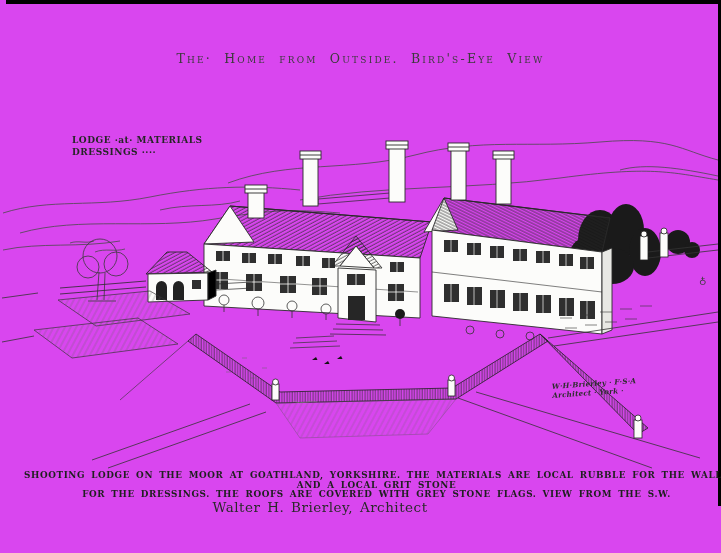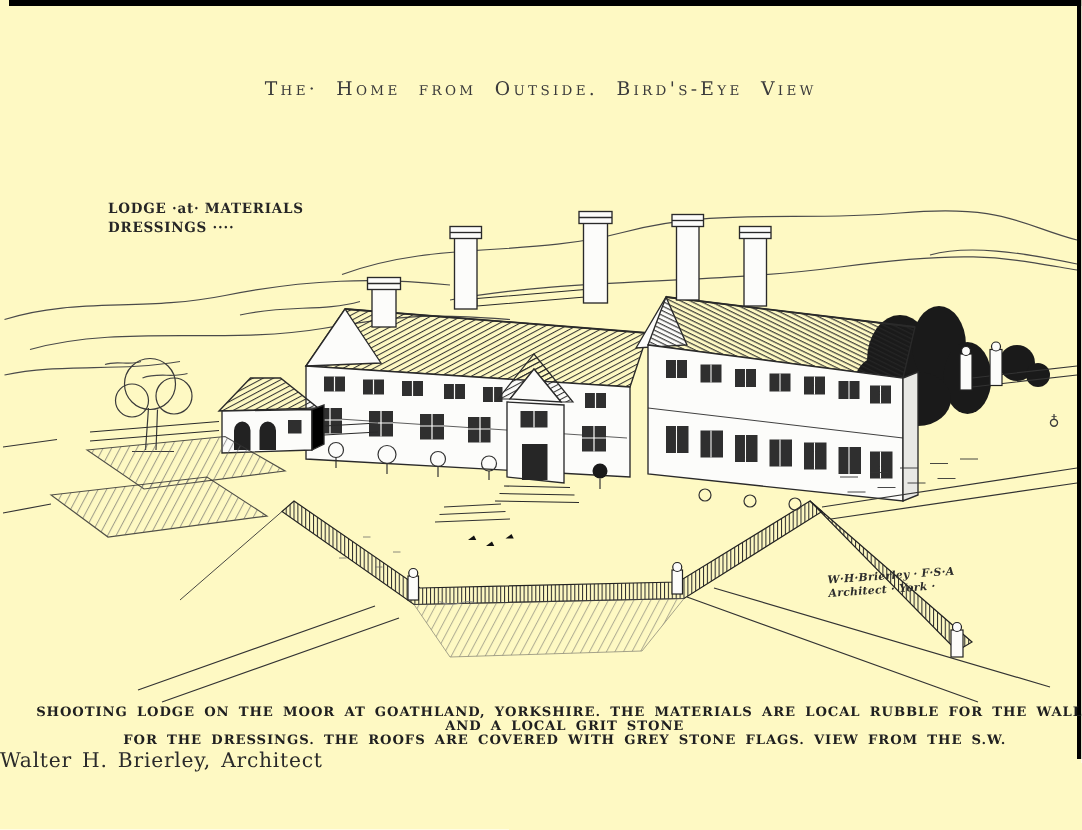--- a/index.html
+++ b/index.html
@@ -1,18 +1,18 @@
 <!DOCTYPE html>
 <html><head>
 <meta charset="utf-8">
 <style>
   html,body{margin:0;padding:0;background:#ffffff;}
   .page{
     position:relative;width:721px;height:553px;overflow:hidden;
-    background:#fef9c3;
+    background:#d946ef;
     font-family:"DejaVu Serif", serif;
   }
   .border-top{position:absolute;left:6px;top:0;right:0;height:4px;background:#000;}
   .border-right{position:absolute;right:0;top:0;width:3px;height:506px;background:#000;}
   .title{
     position:absolute;top:51px;left:0;width:721px;text-align:center;
     font-variant:small-caps;font-size:12.5px;letter-spacing:2.2px;word-spacing:6px;
     color:#3b3b3b;
   }
   .drawing{position:absolute;left:0;top:0;width:721px;height:553px;margin:0;}
@@ -27,21 +27,21 @@
     position:absolute;left:552px;top:380px;
     font-size:7.2px;font-style:italic;font-weight:bold;line-height:8.8px;
     letter-spacing:.2px;color:#2d2d2d;transform:rotate(-4deg);
   }
   .caption{
     position:absolute;top:471px;left:0;width:721px;text-align:center;
     font-size:8.8px;font-weight:bold;letter-spacing:.6px;word-spacing:2.5px;
     line-height:9.6px;color:#202020;transform:scaleY(.98);margin-left:16px;
   }
   .architect{
-    position:absolute;top:499px;left:0;width:640px;text-align:left;
+    position:absolute;top:499px;left:0;width:640px;text-align:center;
     font-size:13.5px;letter-spacing:.5px;word-spacing:2px;color:#2a2a2a;
   }
   .margin-mark{position:absolute;left:699px;top:275px;font-size:10px;color:#3d3d3d;}
 </style>
 </head>
 <body>
 
 <div class="page">
   <div class="border-top"></div>
   <div class="border-right"></div>

